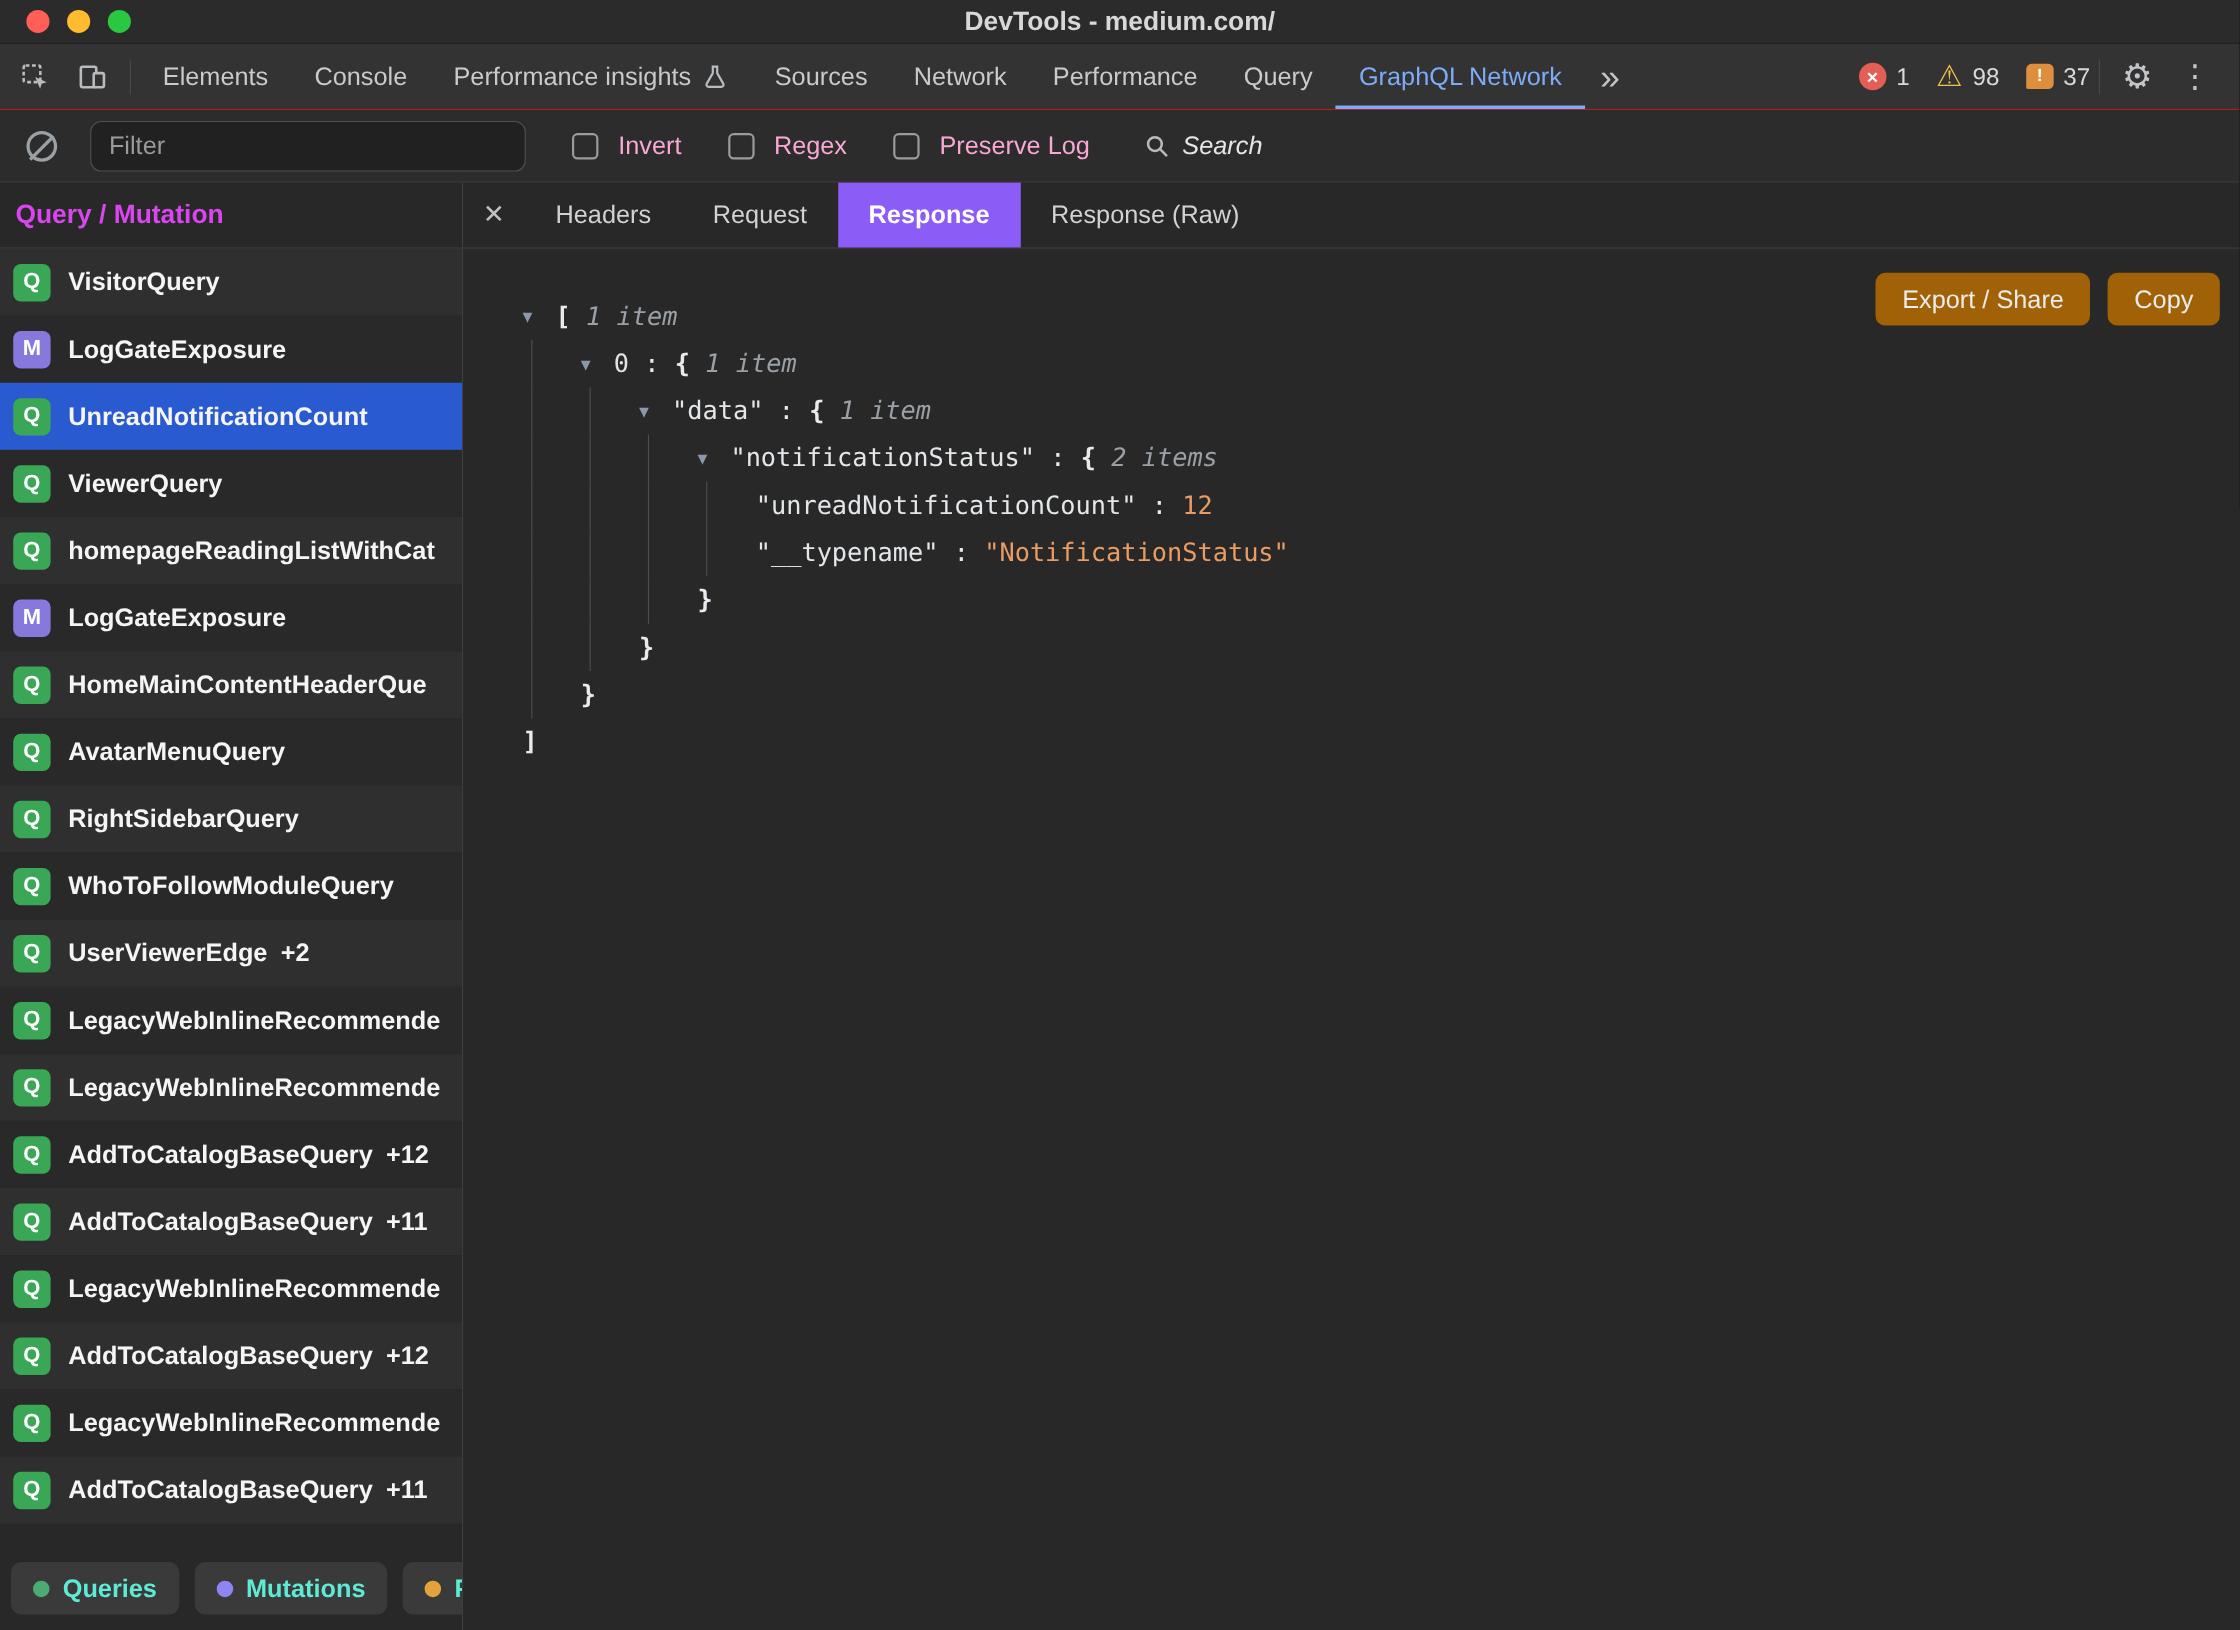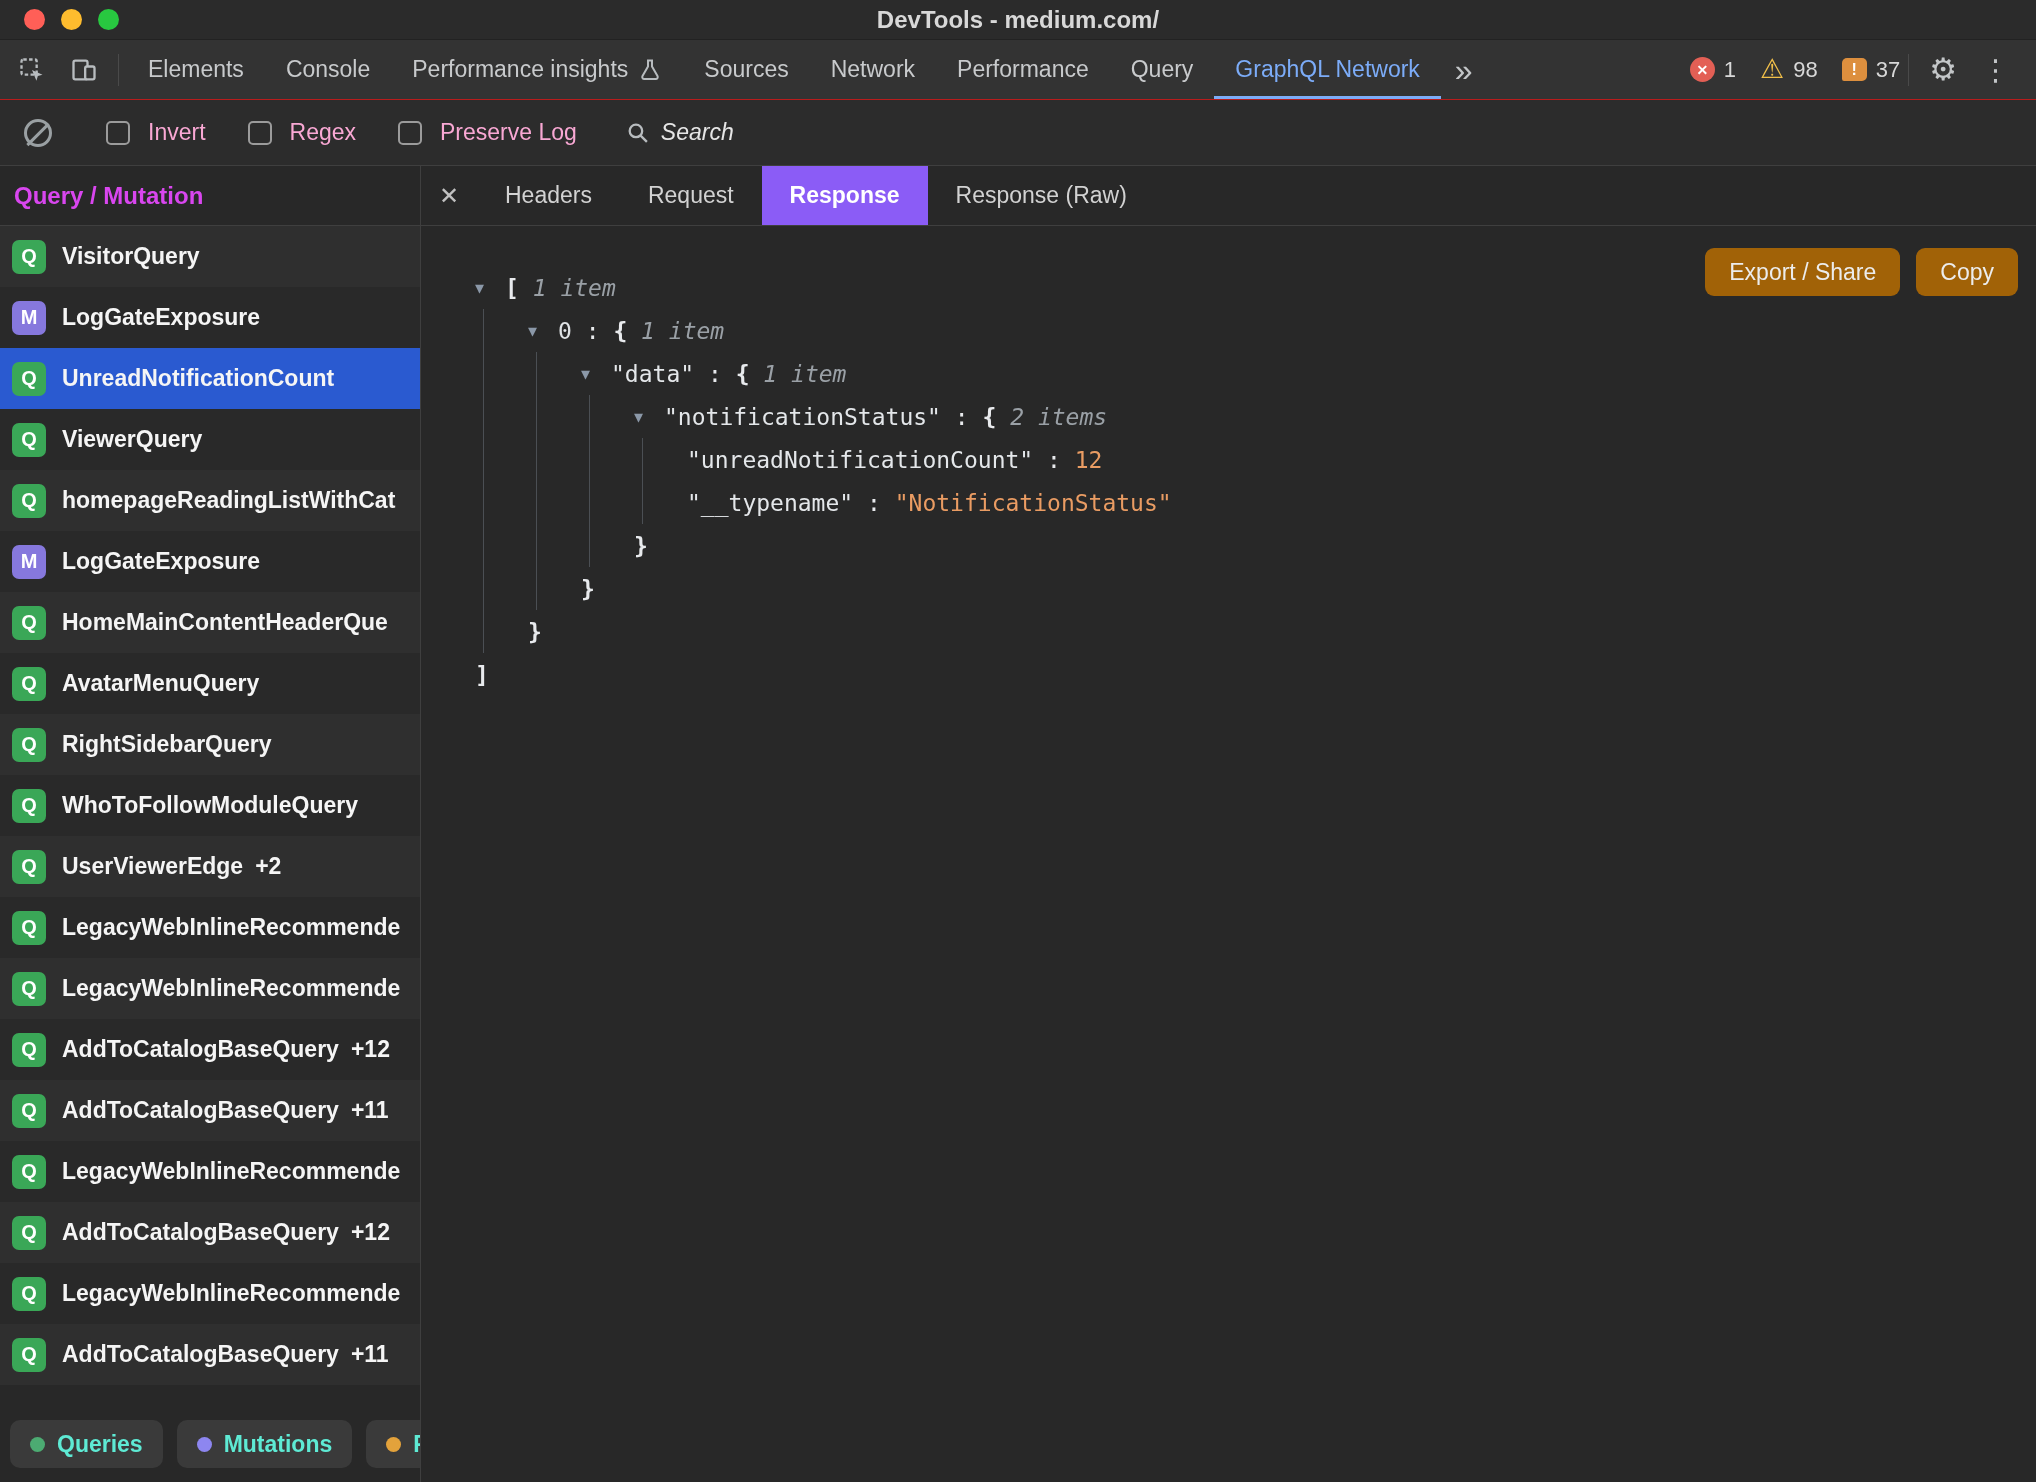--- a/index.html
+++ b/index.html
@@ -159,20 +159,21 @@
     </div>
     <span class="vsep"></span>
     <button class="iconbtn gear">⚙</button>
     <button class="iconbtn kebab">⋮</button>
   </div>
 
   <div class="toolbar">
     <button class="iconbtn" style="padding-left:6px;">
       <span class="block-icon"></span>
     </button>
+    <input class="filter-input" placeholder="Filter" style="">
     <label class="cb">
       <span class="box"></span>
       <span>Invert</span>
     </label>
     <label class="cb">
       <span class="box"></span>
       <span>Regex</span>
     </label>
     <label class="cb">
       <span class="box"></span>

